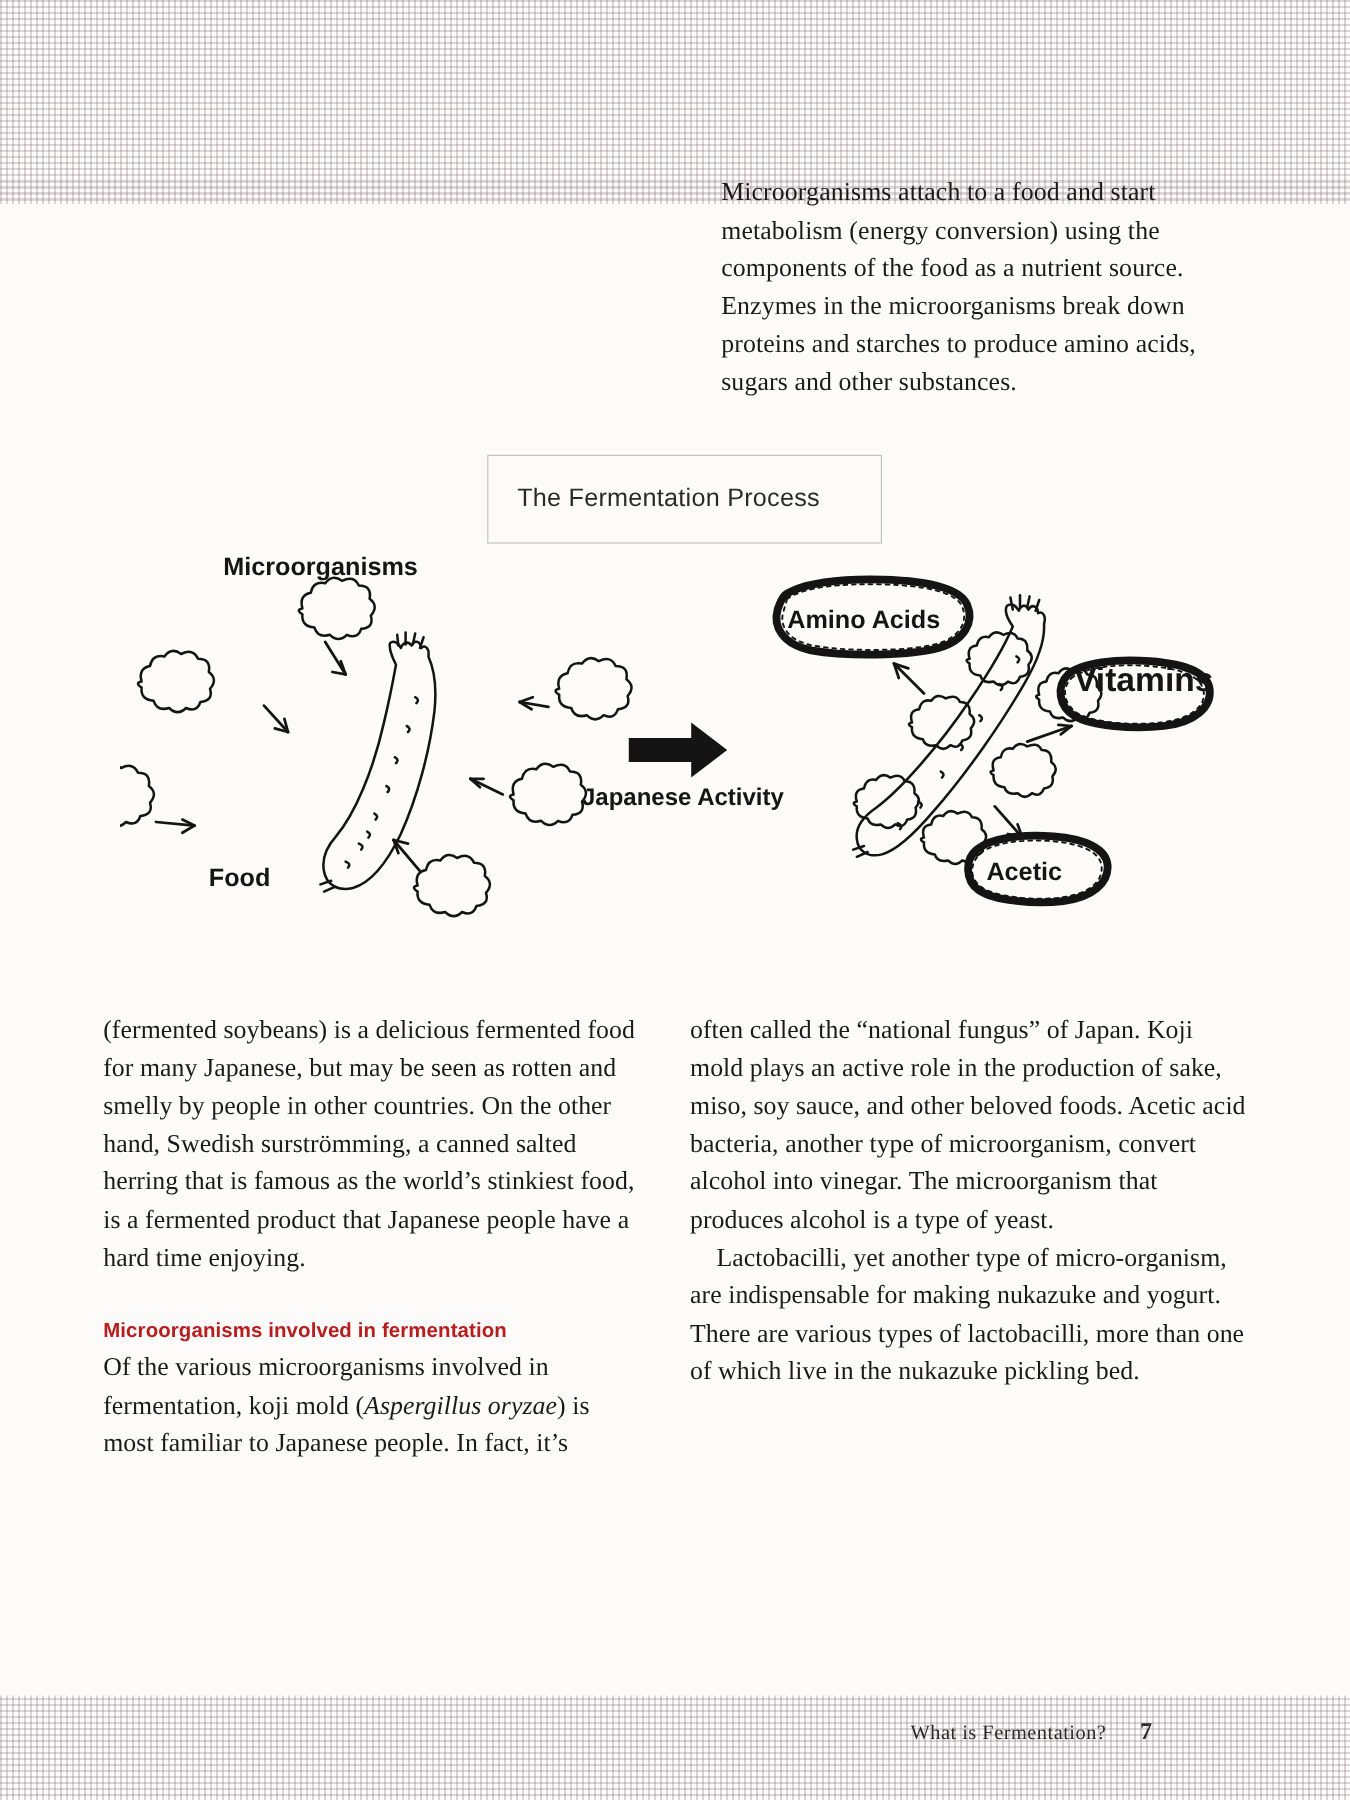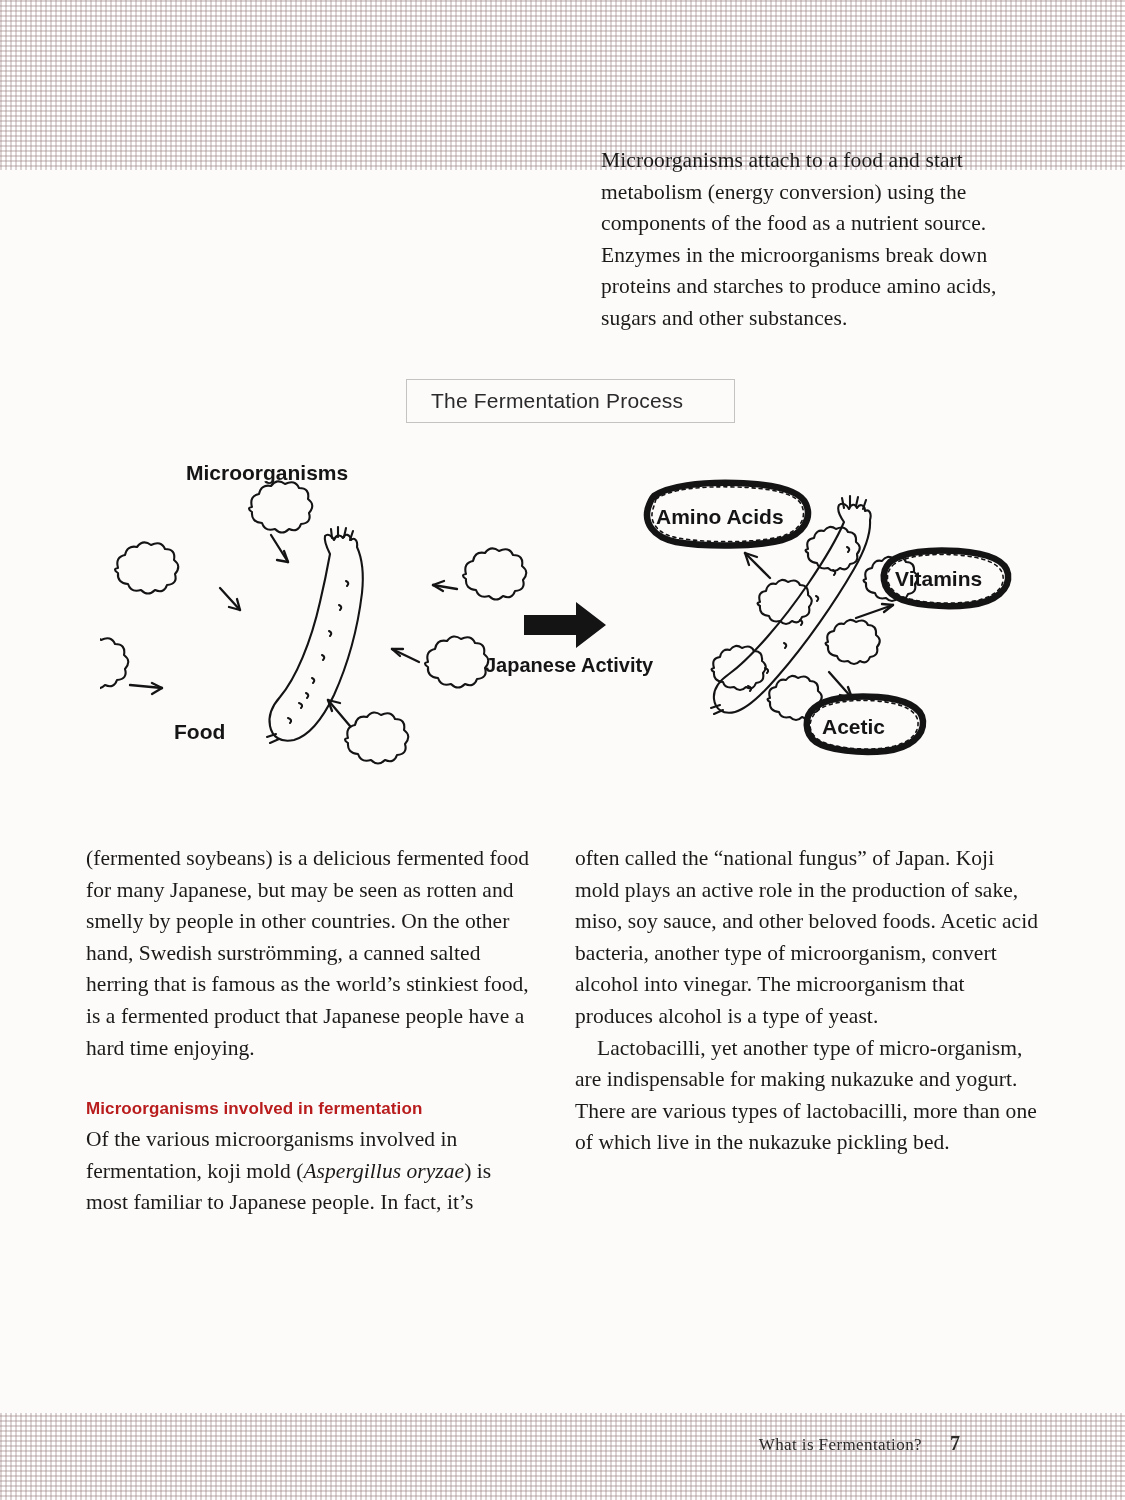--- a/index.html
+++ b/index.html
@@ -64,21 +64,21 @@
     color: #1b1a19;
     letter-spacing: 0.1px;
   }
 
   
   #diagram-title {
     position: absolute;
     left: 406px;
     top: 379px;
     width: 329px;
-    height: 44px;
+    height: 74px;
     border: 1px solid #c3c3c3;
     background: transparent;
     box-sizing: border-box;
     display: flex;
     align-items: center;
     padding-left: 24px;
     font-family: "Liberation Sans", sans-serif;
     font-size: 21px;
     color: #2a2a2a;
     letter-spacing: 0.2px;
@@ -98,21 +98,21 @@
     position: absolute;
     font-family: "Liberation Sans", sans-serif;
     font-weight: bold;
     color: #151515;
     white-space: nowrap;
   }
   #lbl-microorganisms { left: 86px;  top: 11px;  font-size: 21px; }
   #lbl-food           { left: 74px;  top: 270px; font-size: 21px; }
   #lbl-microbial      { left: 385px; top: 204px; font-size: 20px; }
   #lbl-amino          { left: 556px; top: 55px;  font-size: 21px; }
-  #lbl-vitamins       { left: 795px; top: 117px; font-size: 21px; }
+  #lbl-vitamins       { left: 795px; top: 101px; font-size: 28px; }
   #lbl-sugars         { left: 722px; top: 265px; font-size: 21px; }
 
   
   .col {
     position: absolute;
     font-size: 21.5px;
     line-height: 31.6px;
     color: #1b1a19;
     letter-spacing: 0.05px;
   }

